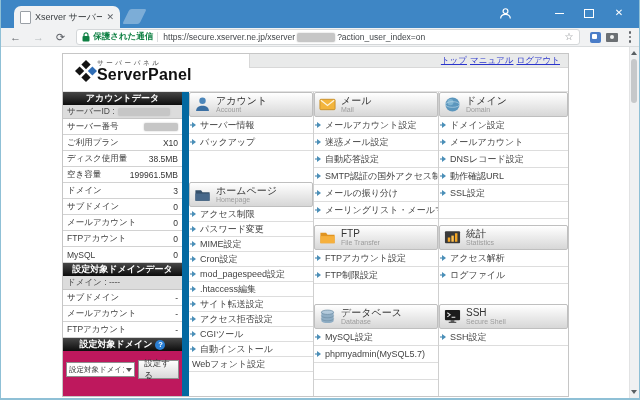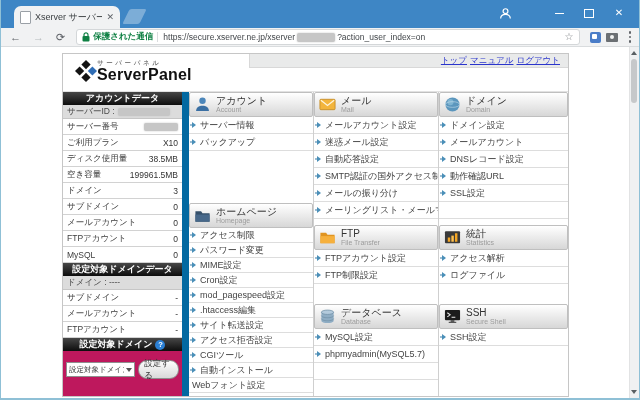--- a/index.html
+++ b/index.html
@@ -79,38 +79,38 @@
         justify-content:space-between;padding:0 4px;font-size:8.5px;color:#333;background:#fff}
   .srow .sl{font-weight:normal;color:#3c3c3c}
   .help{width:10px;height:10px;border-radius:50%;background:#2b7fd4;color:#fff;font-size:7.5px;
         font-weight:bold;display:inline-flex;align-items:center;justify-content:center}
   .controls{padding:9px 3px 0 3px;display:flex;gap:3px;align-items:center}
   .select{width:82px;height:15px;border:1px solid #8f8f8f;background:#fff;display:flex;align-items:center;
           box-sizing:border-box;padding:0 2px;overflow:hidden}
   .select .sel-txt{font-size:7.5px;color:#333;white-space:nowrap;overflow:hidden;flex:1}
   .caret{width:0;height:0;border-left:3px solid transparent;border-right:3px solid transparent;
          border-top:4px solid #555;flex:none;margin-left:2px}
-  .btn{height:17px;padding:0 5px;border:1px solid #8f8f8f;border-radius:9px;
+  .btn{height:17px;padding:0 5px;border:1px solid #8f8f8f;border-radius:0;
        background:linear-gradient(#fefefe,#d9d9d9);font-size:8.5px;color:#333;display:flex;align-items:center}
 
   
   .col{width:125px;flex:none;border-right:1px solid #cfcfcf;box-sizing:border-box}
   .col.last{flex:1;border-right:none}
   .sec-head{height:25px;border:1px solid #bfbfbf;border-radius:2px;background:linear-gradient(#ffffff,#d7d7d7);
             display:flex;align-items:center;padding:0 4px;gap:5px;box-sizing:border-box}
   .sec-titles{display:flex;flex-direction:column;justify-content:center}
   .sec-title{font-size:10px;font-weight:normal;color:#333;line-height:1.15}
   .sec-sub{font-size:7px;color:#9c9c9c;line-height:1.1}
   .item{height:16px;border-bottom:1px solid #ddd;display:flex;align-items:center;padding:0 3px;gap:4px;
         font-size:9px;color:#444;background:#fff;overflow:hidden;white-space:nowrap}
   .compact .item{height:14px}
   .arr{width:0;height:0;border-left:4px solid #4a8fb8;border-top:3px solid transparent;
        border-bottom:3px solid transparent;flex:none;position:relative}
   .arr::before{content:"";position:absolute;left:-6px;top:-1px;width:2px;height:2px;background:#9bbcd2}
-  .mt53{margin-top:52px}.mt2{margin-top:6px}.mt20{margin-top:20px}
+  .mt53{margin-top:31px}.mt2{margin-top:6px}.mt20{margin-top:20px}
   .icon{flex:none}
 </style>
 </head>
 <body>
 
 <div class="titlebar">
   <div class="tab">
     <span class="tab-fav icon"></span>
     <span class="tab-title">Xserver サーバーパネル</span>
     <span class="tab-close">✕</span>

